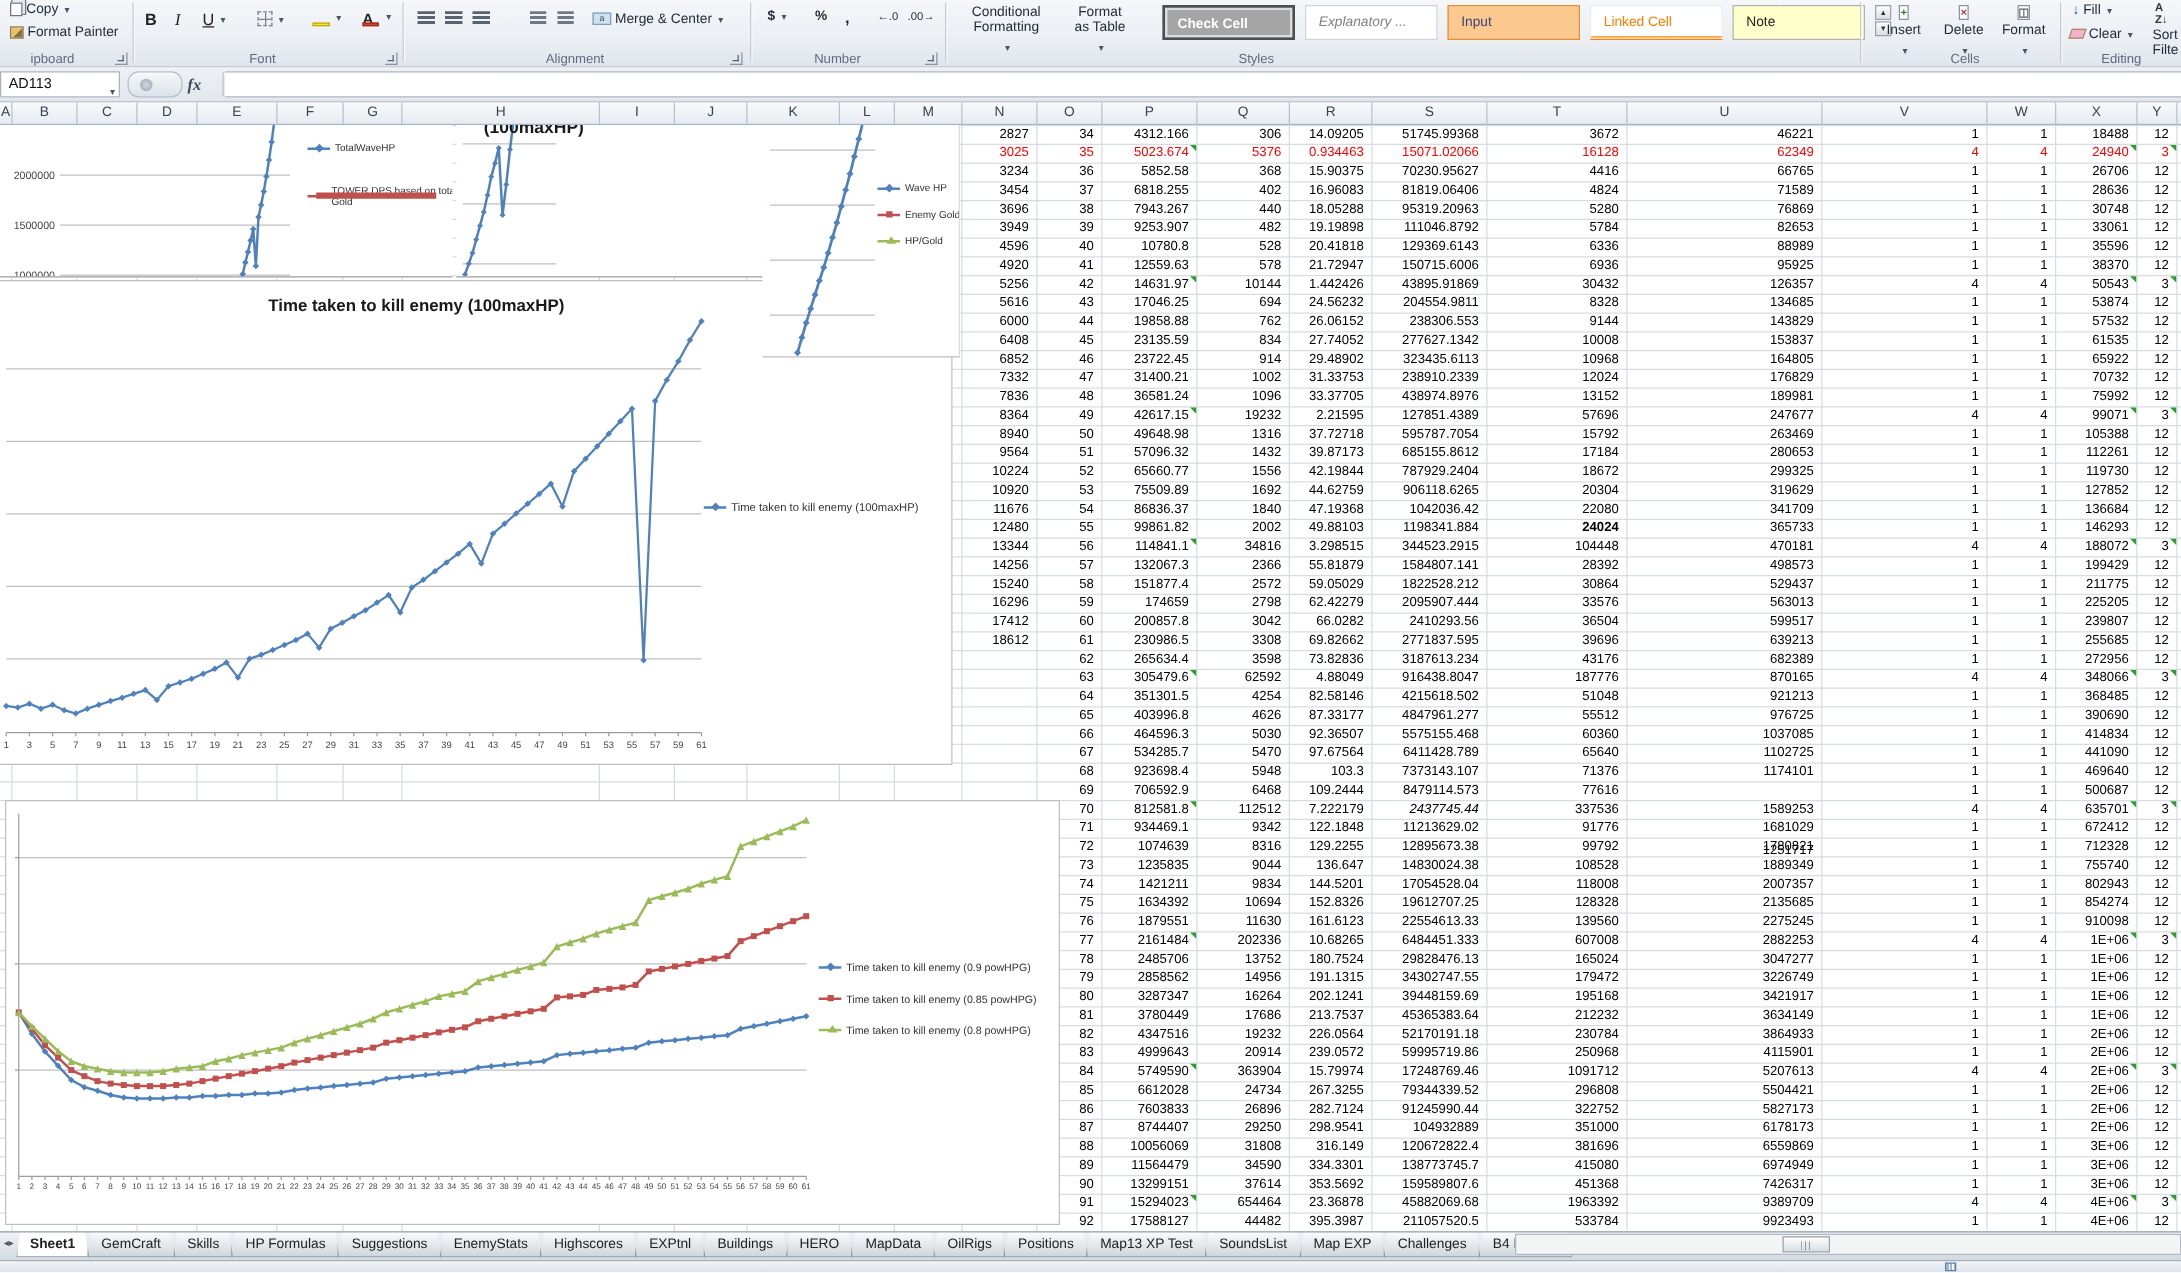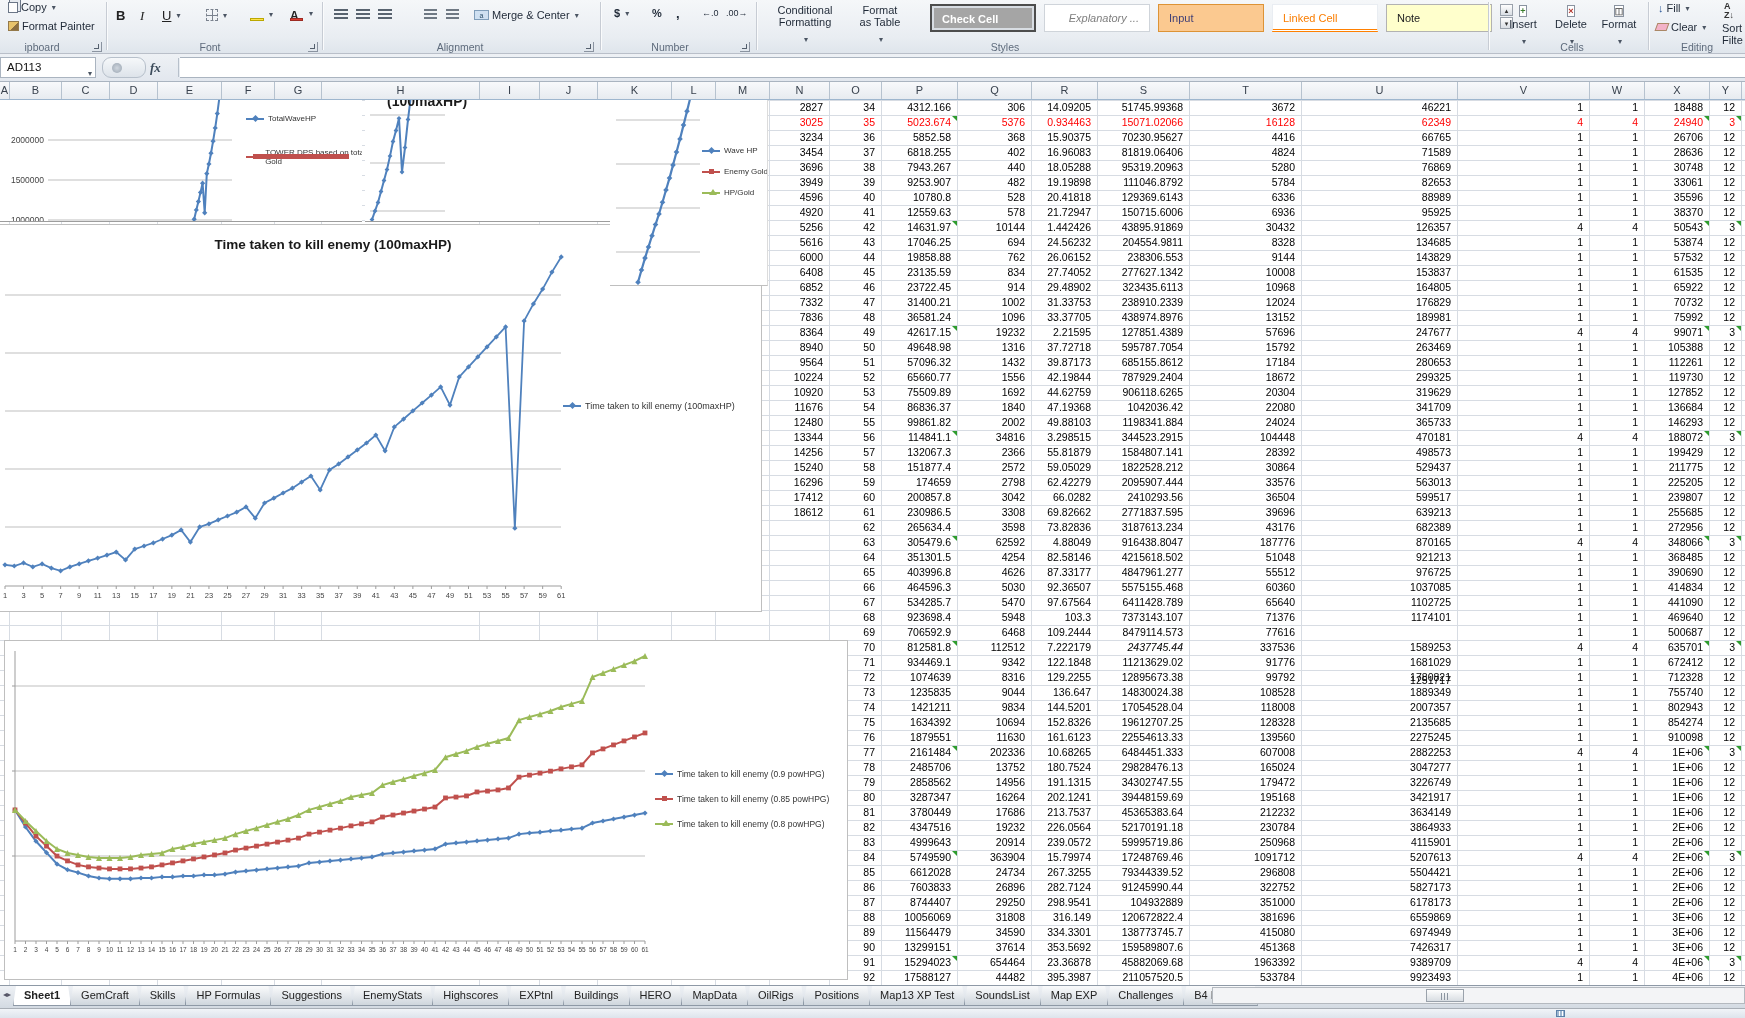--- a/index.html
+++ b/index.html
@@ -185,21 +185,21 @@
     <div class="vstack" style="left:766px;top:4px;width:78px;">
       <span class="rtext">Conditional</span>
       <span class="rtext">Formatting</span><span class="dd">▾</span>
     </div>
     <div class="vstack" style="left:848px;top:4px;width:64px;">
       <span class="rtext">Format</span>
       <span class="rtext">as Table</span><span class="dd">▾</span>
     </div>
     <div id="stylegallery">
         <div class="stylecell sc0" style="left: 930px; width: 106px;">Check Cell</div>
-        <div class="stylecell sc1" style="left: 1044px; width: 106px; text-align: right;">Explanatory ...</div>
+        <div class="stylecell sc1" style="left: 1044px; width: 106px;">Explanatory ...</div>
         <div class="stylecell sc2" style="left: 1158px; width: 106px;">Input</div>
         <div class="stylecell sc3" style="left: 1272px; width: 106px;">Linked Cell</div>
         <div class="stylecell sc4" style="left: 1386px; width: 106px;">Note</div>
       </div>
     <div class="gallbtn" style="left:1500px;top:4px;">▴</div>
     <div class="gallbtn" style="left:1500px;top:17px;">▾</div>
     <div class="glabel" style="left:960px;width:90px;">Styles</div>
     <div class="gsep" style="left:1488px;"></div>
 
     <div class="vstack" style="left:1500px;top:0;width:46px;">
@@ -622,21 +622,21 @@
       <div class="cell" style="left: 1460px; top: 300px; width: 123px;">1</div>
       <div class="cell" style="left: 1592px; top: 300px; width: 46px;">1</div>
       <div class="cell" style="left: 1647px; top: 300px; width: 56px;">136684</div>
       <div class="cell" style="left: 1712px; top: 300px; width: 23px;">12</div>
       <div class="cell" style="left: 772px; top: 315px; width: 51px;">12480</div>
       <div class="cell" style="left: 832px; top: 315px; width: 43px;">55</div>
       <div class="cell" style="left: 884px; top: 315px; width: 67px;">99861.82</div>
       <div class="cell" style="left: 960px; top: 315px; width: 65px;">2002</div>
       <div class="cell" style="left: 1034px; top: 315px; width: 57px;">49.88103</div>
       <div class="cell" style="left: 1100px; top: 315px; width: 83px;">1198341.884</div>
-      <div class="cell" style="left: 1192px; top: 315px; width: 103px;">24024</div>
+      <div class="cell" style="left: 1192px; top: 315px; width: 103px; font-weight: bold;">24024</div>
       <div class="cell" style="left: 1304px; top: 315px; width: 147px;">365733</div>
       <div class="cell" style="left: 1460px; top: 315px; width: 123px;">1</div>
       <div class="cell" style="left: 1592px; top: 315px; width: 46px;">1</div>
       <div class="cell" style="left: 1647px; top: 315px; width: 56px;">146293</div>
       <div class="cell" style="left: 1712px; top: 315px; width: 23px;">12</div>
       <div class="cell" style="left: 772px; top: 330px; width: 51px;">13344</div>
       <div class="cell" style="left: 832px; top: 330px; width: 43px;">56</div>
       <div class="cell" style="left: 884px; top: 330px; width: 67px;">114841.1</div>
       <div class="tri" style="left: 952px; top: 331px;"></div>
       <div class="cell" style="left: 960px; top: 330px; width: 65px;">34816</div>

